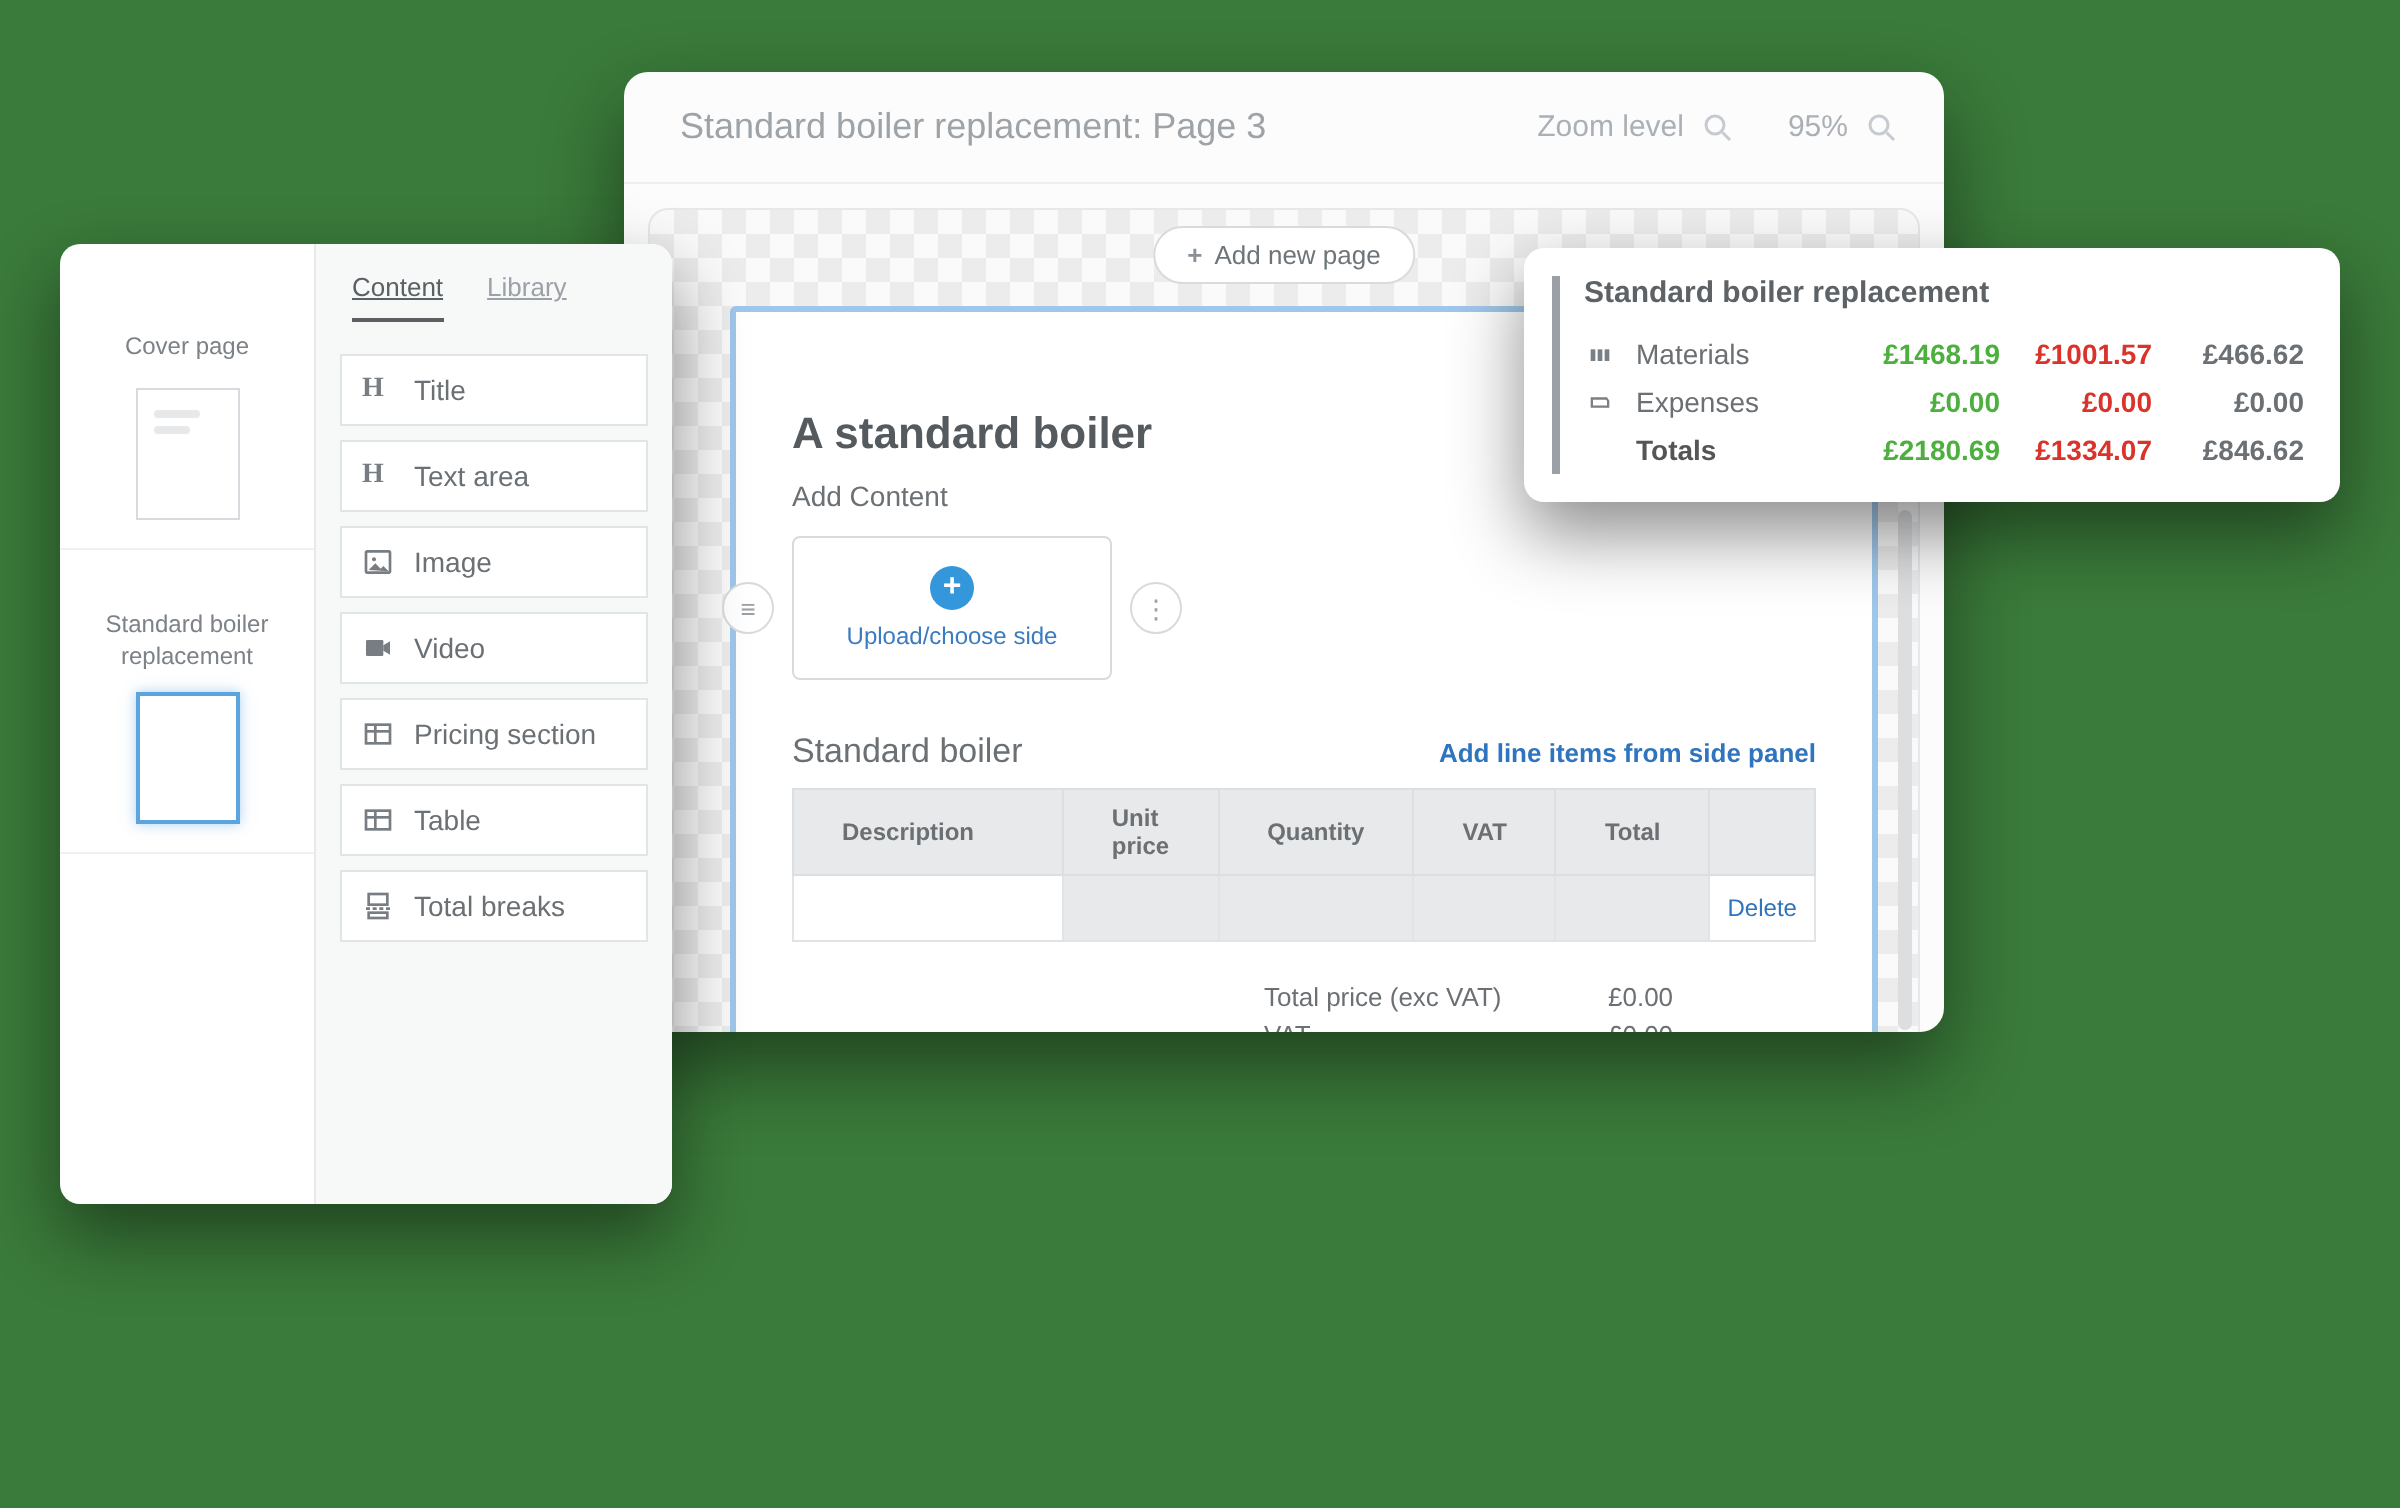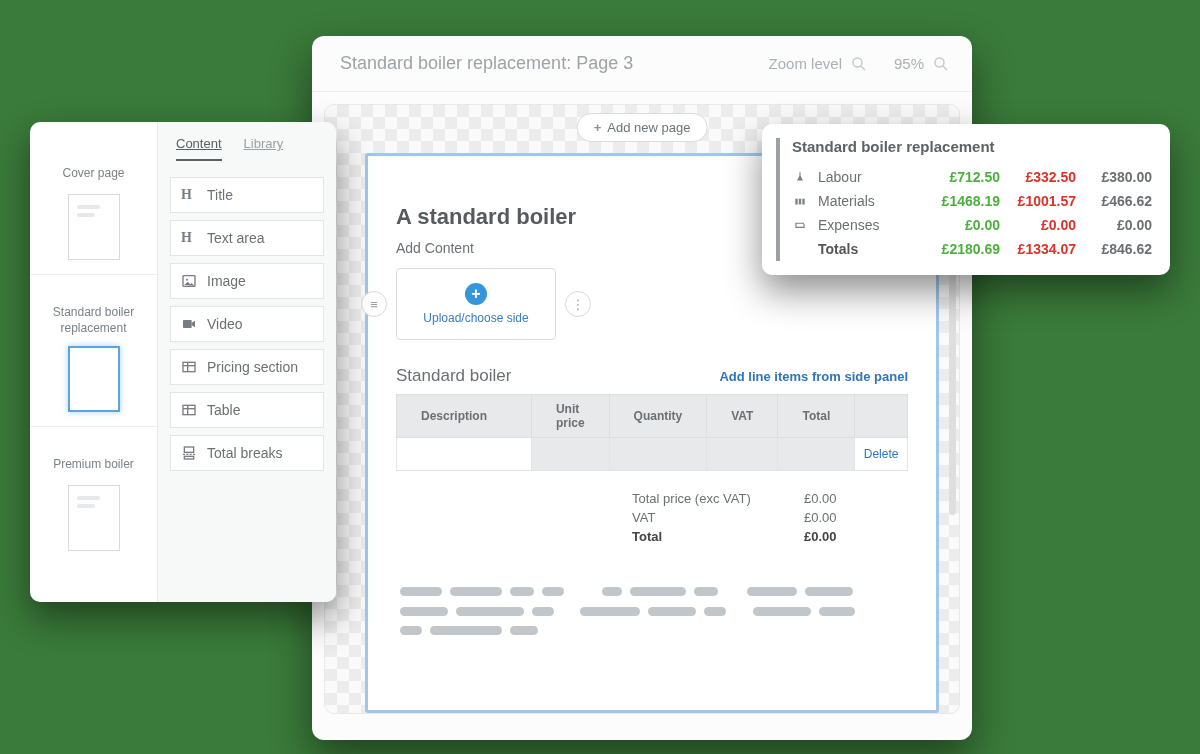--- a/index.html
+++ b/index.html
@@ -2,21 +2,21 @@
 <html><head>
 <meta charset="utf-8">
 <style>
 * { box-sizing: border-box; margin: 0; padding: 0; }
 body { font-family: Arial, Helvetica, sans-serif; background: #3a7a3a; width: 1200px; height: 754px; position: relative; overflow: hidden; }
 
 
 .editor {
   position: absolute;
   left: 312px; top: 36px;
-  width: 660px; height: 704px;
+  width: 660px; height: 480px;
   background: #fcfcfc;
   border-radius: 12px;
   box-shadow: 0 18px 40px rgba(0,0,0,0.45);
   overflow: hidden;
 }
 .editor-header {
   height: 56px;
   display: flex;
   align-items: center;
   padding: 0 22px 0 28px;
@@ -285,27 +285,20 @@
       <div class="page-thumb-label">Cover page</div>
       <div class="thumb">
           <div class="tl" style="width:70%"></div>
           <div class="tl" style="width:55%"></div>
         </div>
     </div>
     <div class="page-thumb">
       <div class="page-thumb-label">Standard boiler replacement</div>
       <div class="thumb active"></div>
     </div>
-    <div class="page-thumb" style="border-bottom:none">
-      <div class="page-thumb-label">Premium boiler</div>
-      <div class="thumb">
-          <div class="tl" style="width:70%"></div>
-          <div class="tl" style="width:55%"></div>
-        </div>
-    </div>
   </div>
 
   <div class="content-col">
     <div class="tabs">
       <div class="tab active">Content</div>
       <div class="tab">Library</div>
     </div>
     <div class="content-items">
       <div class="content-item">
         <span class="ci-icon" style="font-family:Georgia;font-weight:bold;">H</span>
@@ -365,29 +358,20 @@
         <span>Total breaks</span>
       </div>
     </div>
   </div>
 </div>
 
 <div class="summary">
   <div class="summary-inner">
     <div class="summary-title">Standard boiler replacement</div>
 
-    <div class="summary-row">
-      <span class="sicon"><svg viewBox="0 0 24 24" width="16" height="14" fill="currentColor">
-            <path d="M12 3l2 3h-4l2-3zm-1 4h2v3l4 8H7l4-8V7z"></path>
-          </svg></span>
-      <span class="slabel">Labour</span>
-      <span class="c1">£712.50</span>
-      <span class="c2">£332.50</span>
-      <span class="c3">£380.00</span>
-    </div>
 
     <div class="summary-row">
       <span class="sicon"><svg viewBox="0 0 24 24" width="16" height="14" fill="currentColor">
             <rect x="4" y="8" width="4" height="10"></rect>
             <rect x="10" y="8" width="4" height="10"></rect>
             <rect x="16" y="8" width="4" height="10"></rect>
           </svg></span>
       <span class="slabel">Materials</span>
       <span class="c1">£1468.19</span>
       <span class="c2">£1001.57</span>

